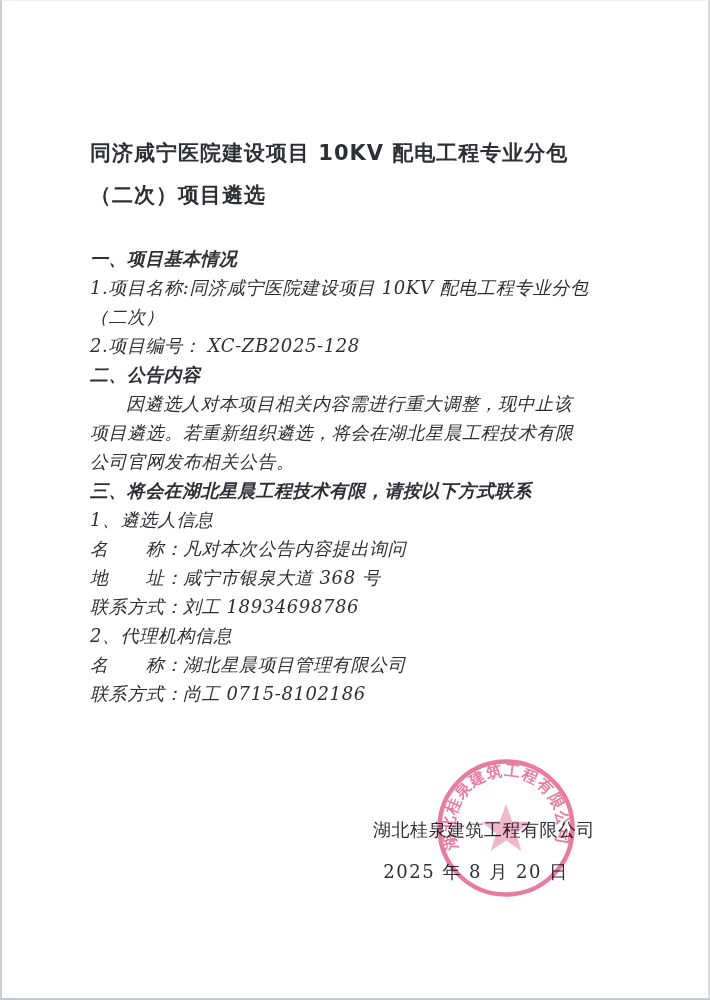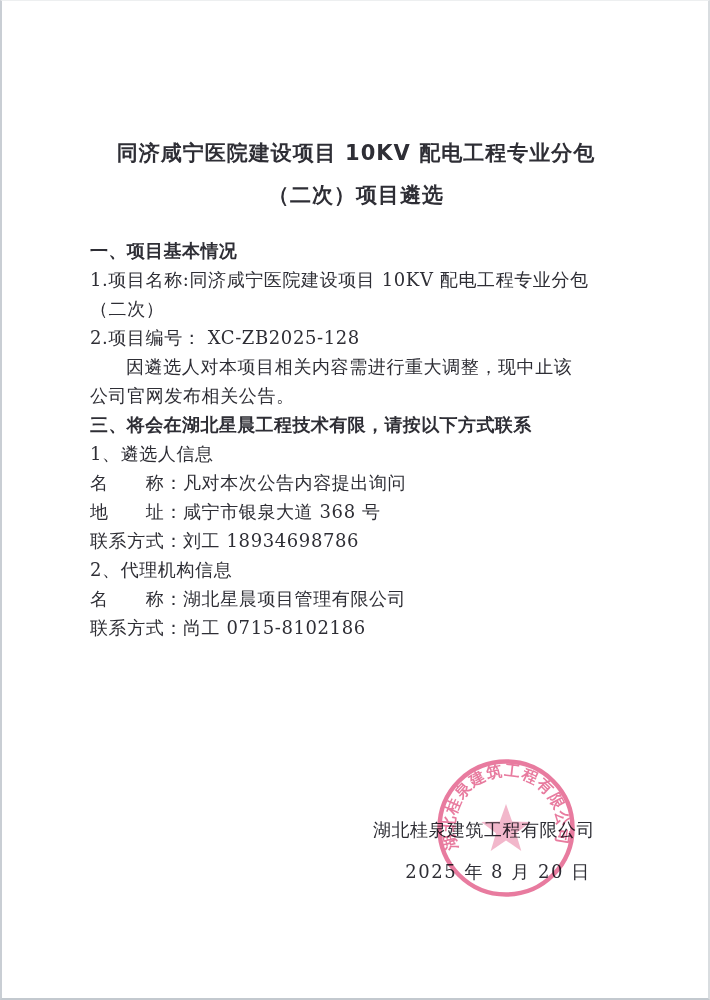--- a/index.html
+++ b/index.html
@@ -17,47 +17,47 @@
     font-family:"DejaVu Serif","Liberation Serif",serif;
     border-left:2px solid #c9ced4;
     border-right:2px solid #d9dde0;
     border-bottom:2px solid #c3c9cf;
     border-top:1px solid #edeff0;
   }
   .content{
     padding:131px 86px 0 88px;
   }
   .doc-title{
-    text-align:center;
     font-family:"DejaVu Sans","Liberation Sans",sans-serif;
     font-weight:700;
     font-size:21px;
     line-height:42px;
     letter-spacing:1px;
   }
   .body-lines{
-    margin-top:20px;
+    margin-top:28px;
     font-size:18px;
     line-height:29px;
     letter-spacing:.6px;
+    font-style:italic;
   }
   .line{white-space:pre;}
   .h{
     font-family:"DejaVu Sans","Liberation Sans",sans-serif;
     font-weight:700;
     letter-spacing:.4px;
   }
   .indent-2{text-indent:2em;}
   
   .sig-company{
     position:absolute;left:371px;top:817px;width:224px;
     font-size:18px;letter-spacing:.5px;white-space:pre;
   }
   .sig-date{
-    position:absolute;left:377px;top:859px;width:224px;
+    position:absolute;left:355px;top:859px;width:224px;
     padding-left:14px;text-align:center;
     font-size:18px;letter-spacing:1.5px;white-space:pre;
   }
   
   .seal{
     position:absolute;left:428px;top:751px;
     width:152px;height:152px;
     opacity:.85;
     mix-blend-mode:multiply;
     pointer-events:none;
@@ -83,21 +83,23 @@
       <div class="line">同济咸宁医院建设项目 10KV 配电工程专业分包</div>
       <div class="line">（二次）项目遴选</div>
     </div>
 
     <div class="body-lines">
       <div class="line h">一、项目基本情况</div>
       <div class="line">1.项目名称:同济咸宁医院建设项目 10KV 配电工程专业分包</div>
       <div class="line">（二次）</div>
       <div class="line">2.项目编号： XC-ZB2025-128</div>
 
+      <div class="line h">二、公告内容</div>
       <div class="line indent-2">因遴选人对本项目相关内容需进行重大调整，现中止该</div>
+      <div class="line">项目遴选。若重新组织遴选，将会在湖北星晨工程技术有限</div>
       <div class="line">公司官网发布相关公告。</div>
 
       <div class="line h">三、将会在湖北星晨工程技术有限，请按以下方式联系</div>
 
       <div class="line">1、遴选人信息</div>
       <div class="line">名　　称：凡对本次公告内容提出询问</div>
       <div class="line">地　　址：咸宁市银泉大道 368 号</div>
       <div class="line">联系方式：刘工 18934698786</div>
 
       <div class="line">2、代理机构信息</div>

